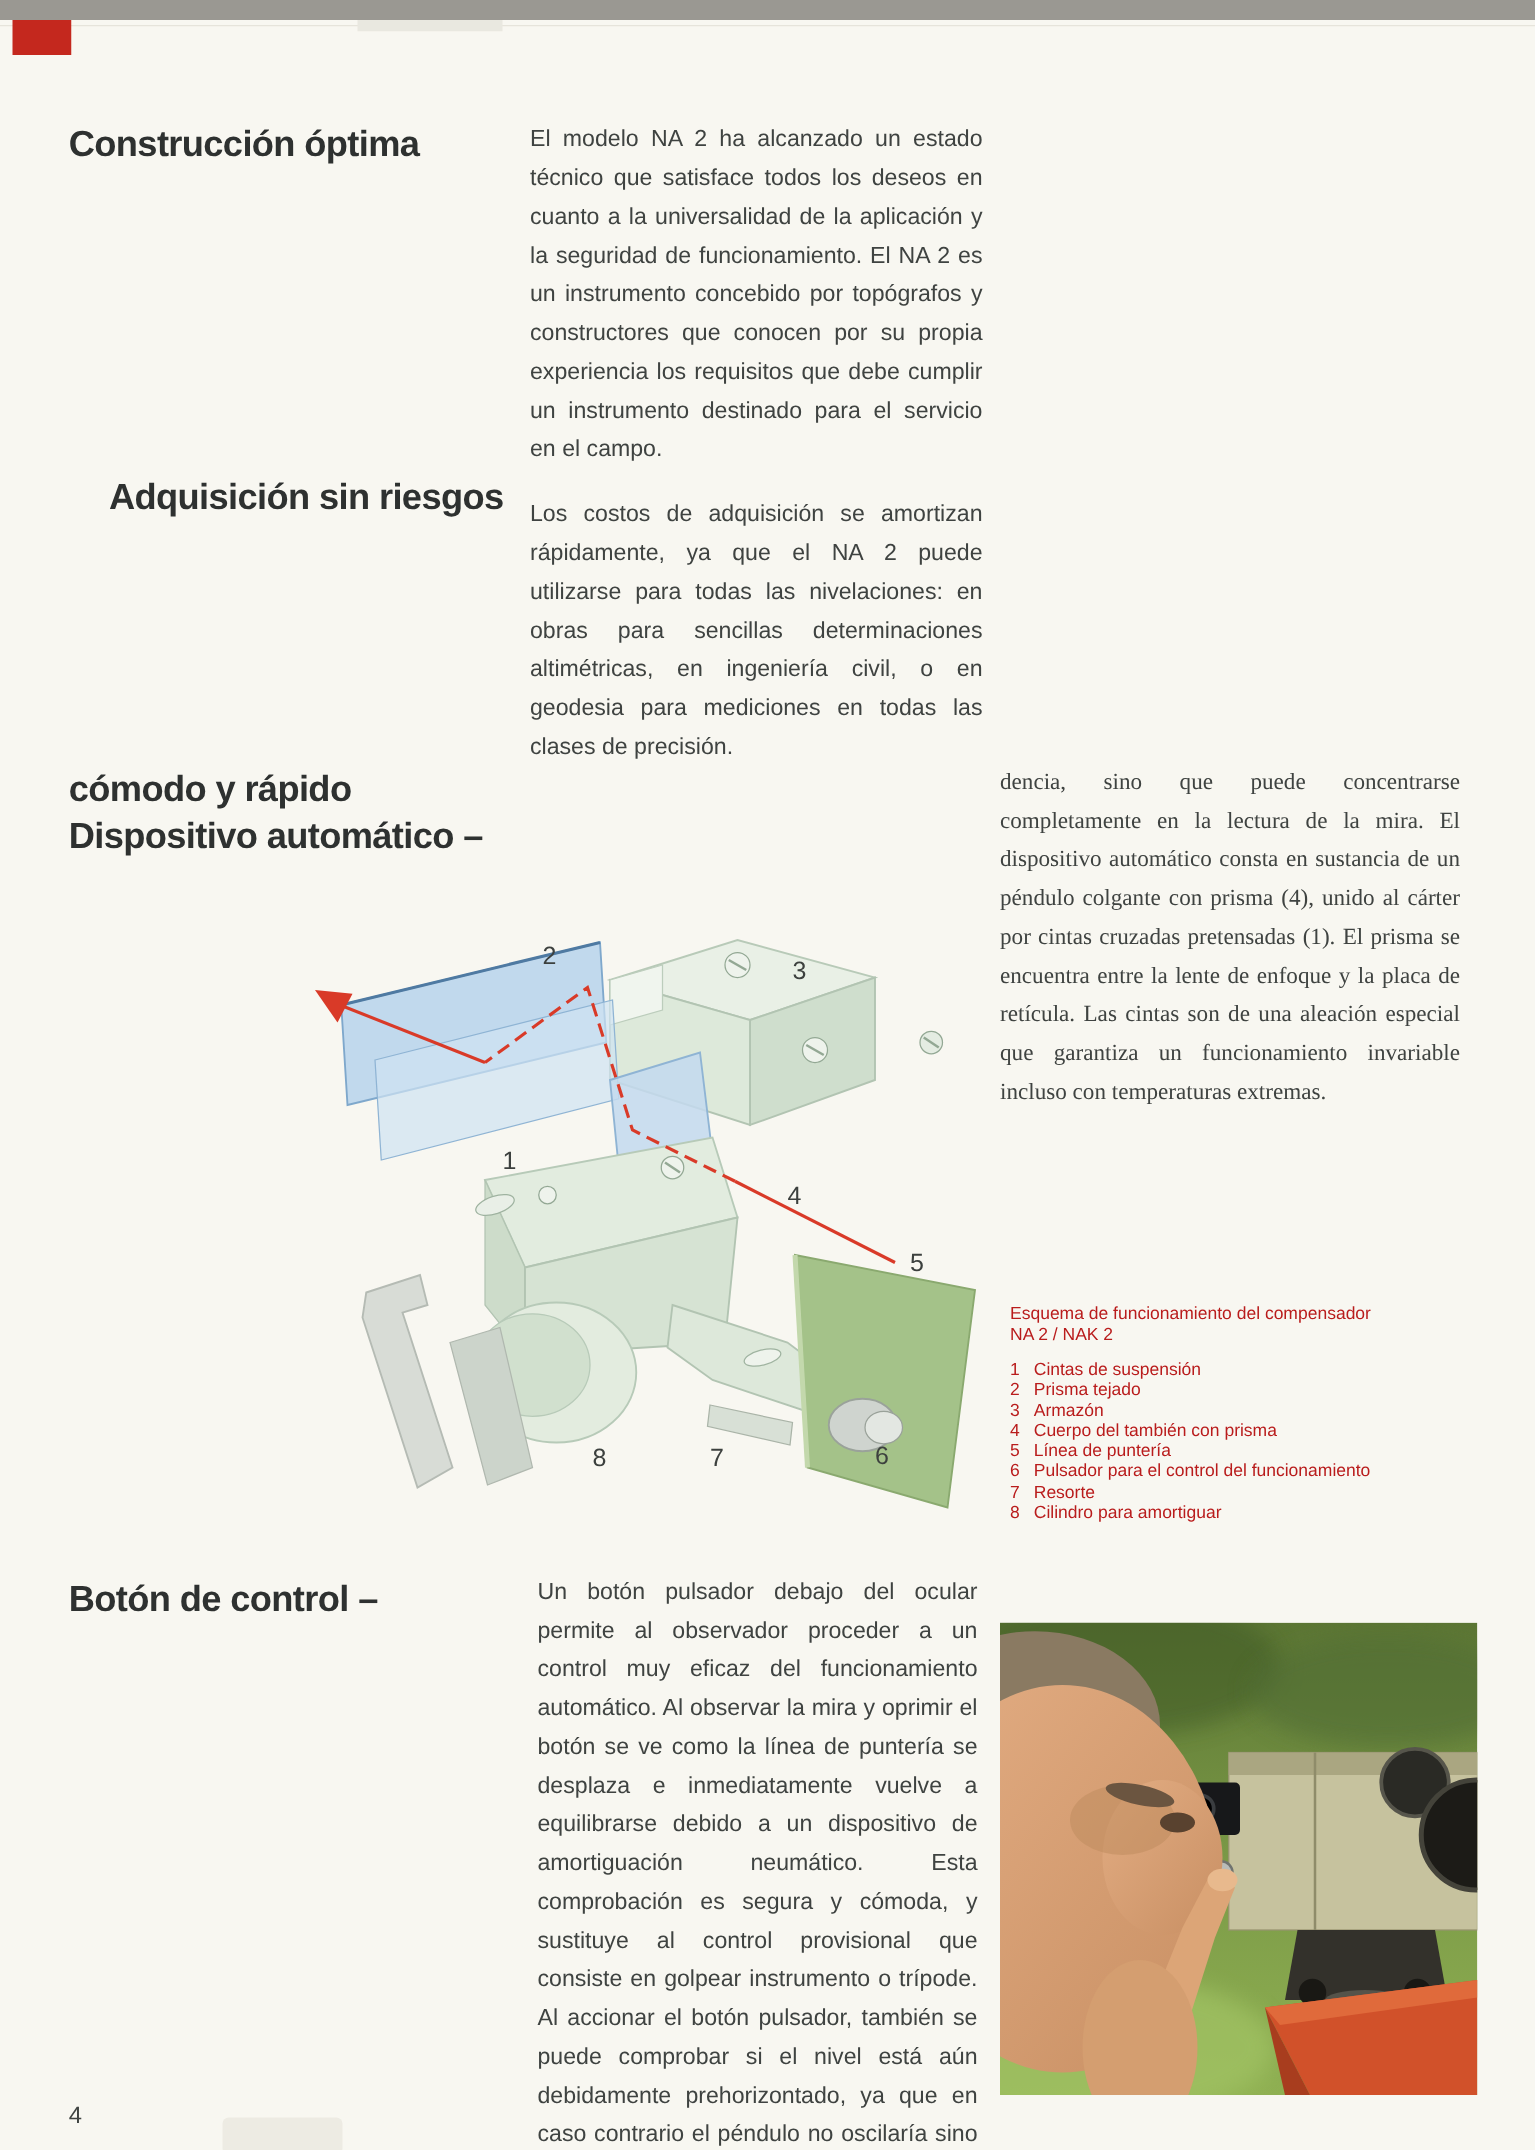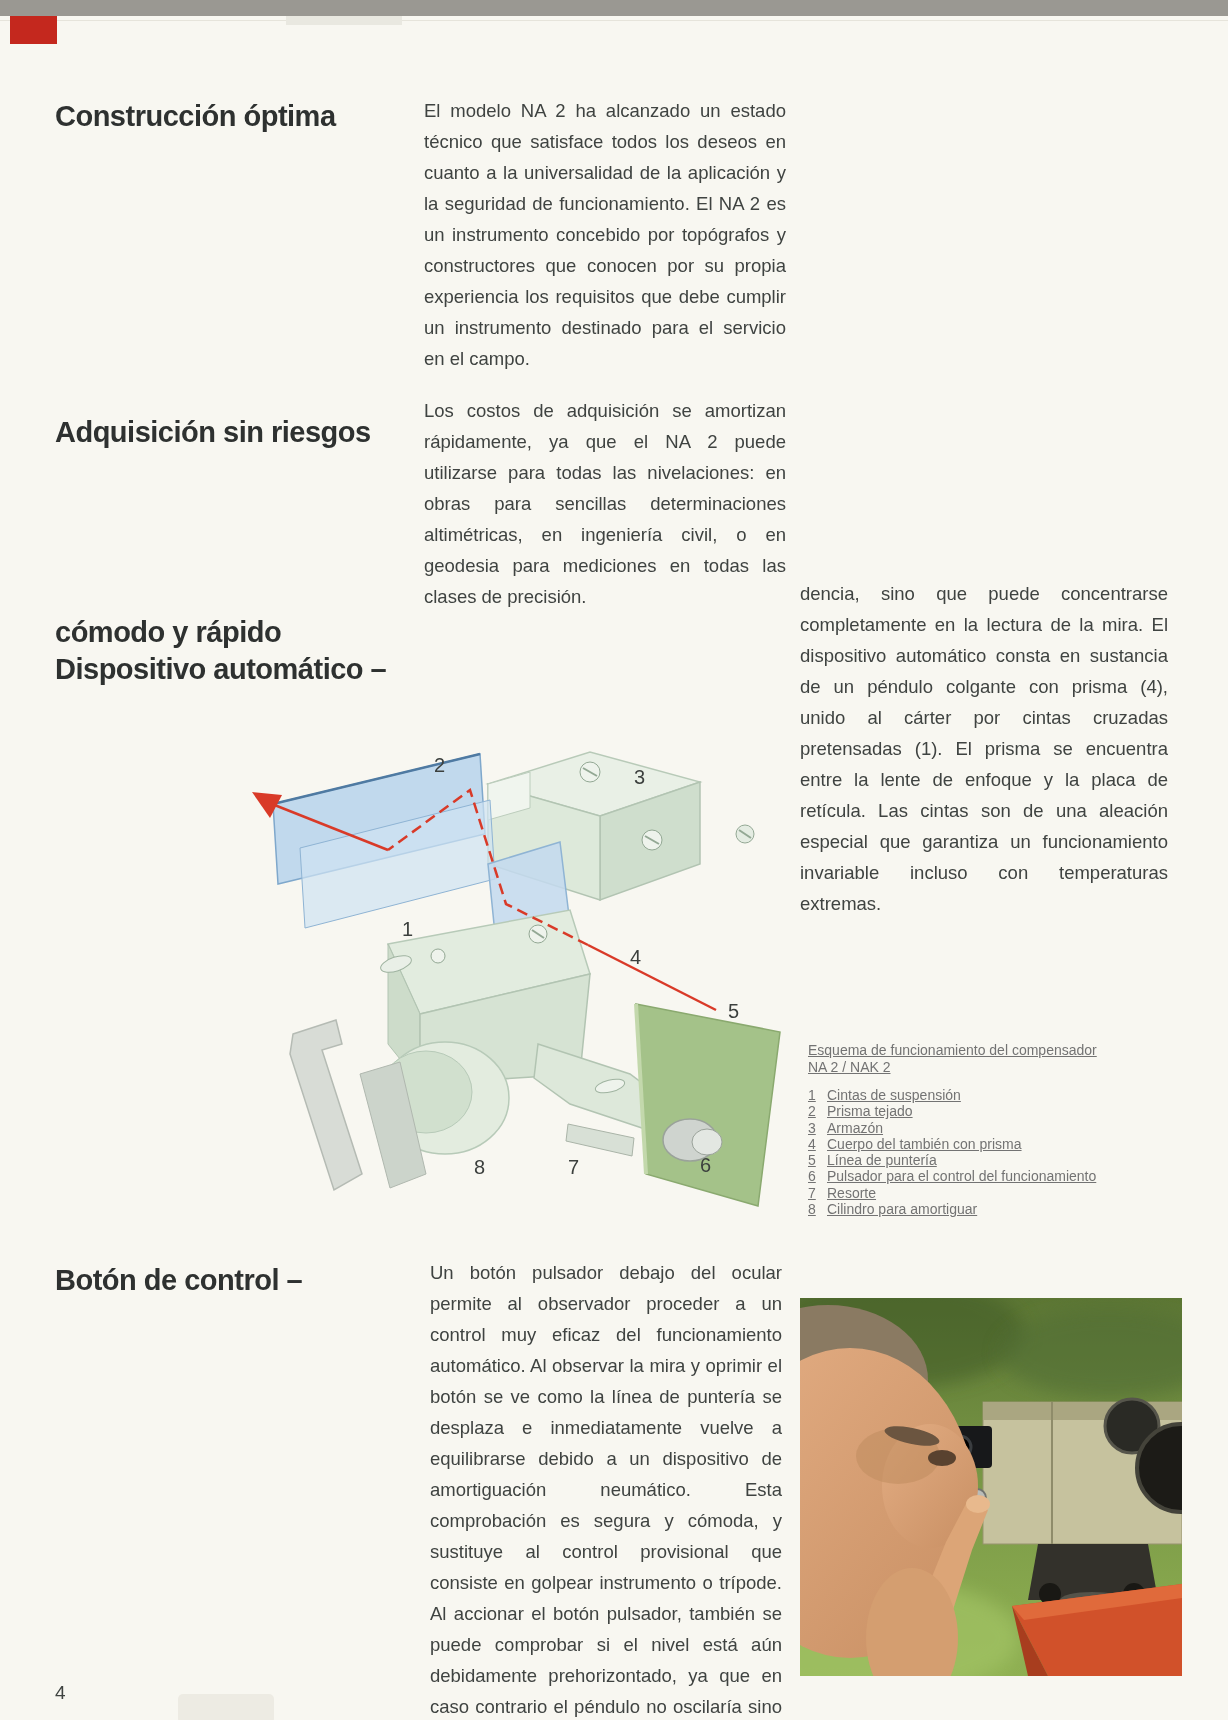--- a/index.html
+++ b/index.html
@@ -36,21 +36,21 @@
   }
   h2.heading span{display:block;}
   .body-text{
     position:absolute;
     font-size:18.5px;line-height:31px;
     text-align:justify;
     color:#3f4341;
   }
   .caption{
     position:absolute;left:808px;top:1026px;width:400px;
-    font-size:14px;line-height:17px;color:#737373;text-decoration:underline;
+    font-size:14px;line-height:17px;color:#b91c1c;
   }
   .caption .cap-title span{display:block;}
   .caption .cap-list{margin-top:11px;}
   .cap-item{display:flex;line-height:16.3px;}
   .cap-item .num{width:19px;flex:0 0 19px;}
   .diagram{
     position:absolute;left:238px;top:726px;width:552px;height:474px;
   }
   .diagram svg{position:absolute;left:0;top:0;}
   .dia-label{
@@ -60,25 +60,25 @@
     position:absolute;left:800px;top:1282px;width:382px;height:378px;
     overflow:hidden;
   }
   .page-number{
     position:absolute;left:55px;top:1666px;
     font-size:19px;color:#3f4341;
   }
   
   .h-construccion{left:55px;top:82px;width:360px;}
   .b-construccion{left:424px;top:79px;width:362px;}
-  .h-adquisicion{left:55px;top:398px;width:380px;}
+  .h-adquisicion{left:55px;top:364px;width:380px;text-align:center;}
   .b-adquisicion{left:424px;top:379px;width:362px;}
   .h-dispositivo{left:55px;top:598px;width:390px;}
   .b-dispositivo1{left:424px;top:595px;width:362px;}
-  .b-dispositivo2{left:800px;top:562px;width:368px;}
+  .b-dispositivo2{left:800px;top:595px;width:368px;font-family:Liberation Serif, serif;}
   .h-boton{left:55px;top:1246px;width:380px;}
   .b-boton{left:430px;top:1241px;width:352px;}
 </style>
 </head>
 <body>
 
 <div class="page">
 
   <div class="edge-mark-red"></div>
   <div class="edge-tab-top"></div>

